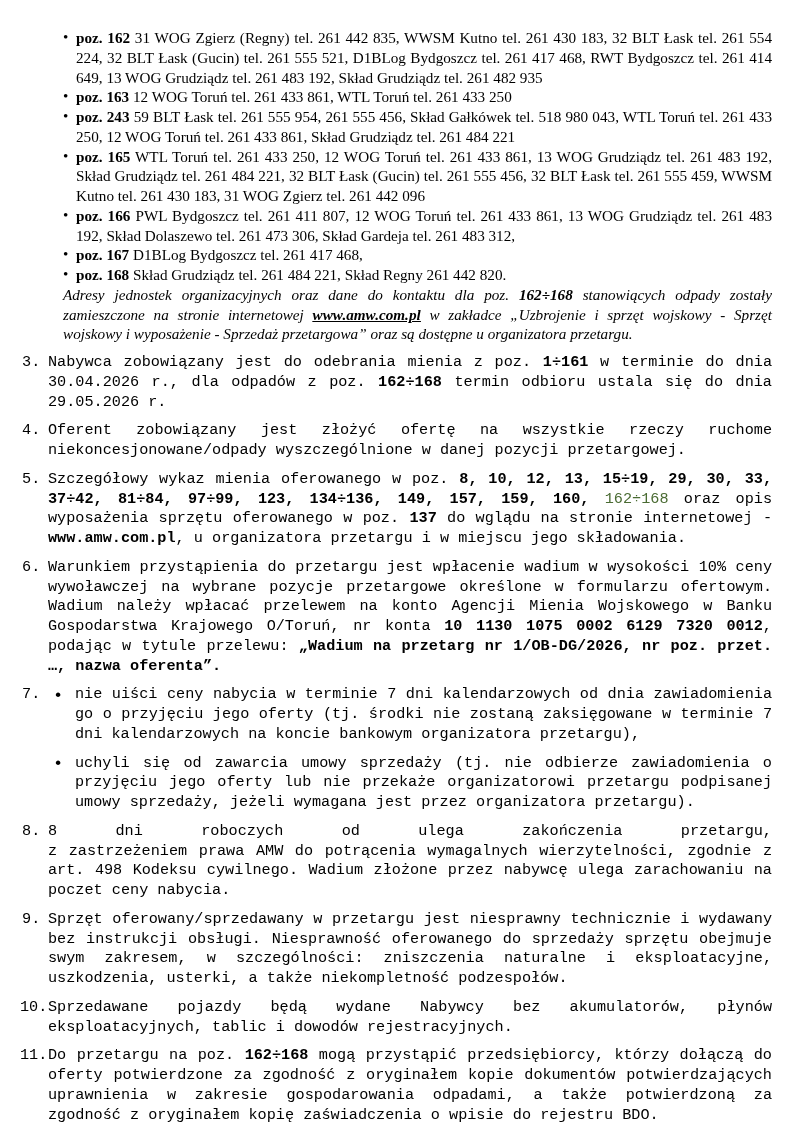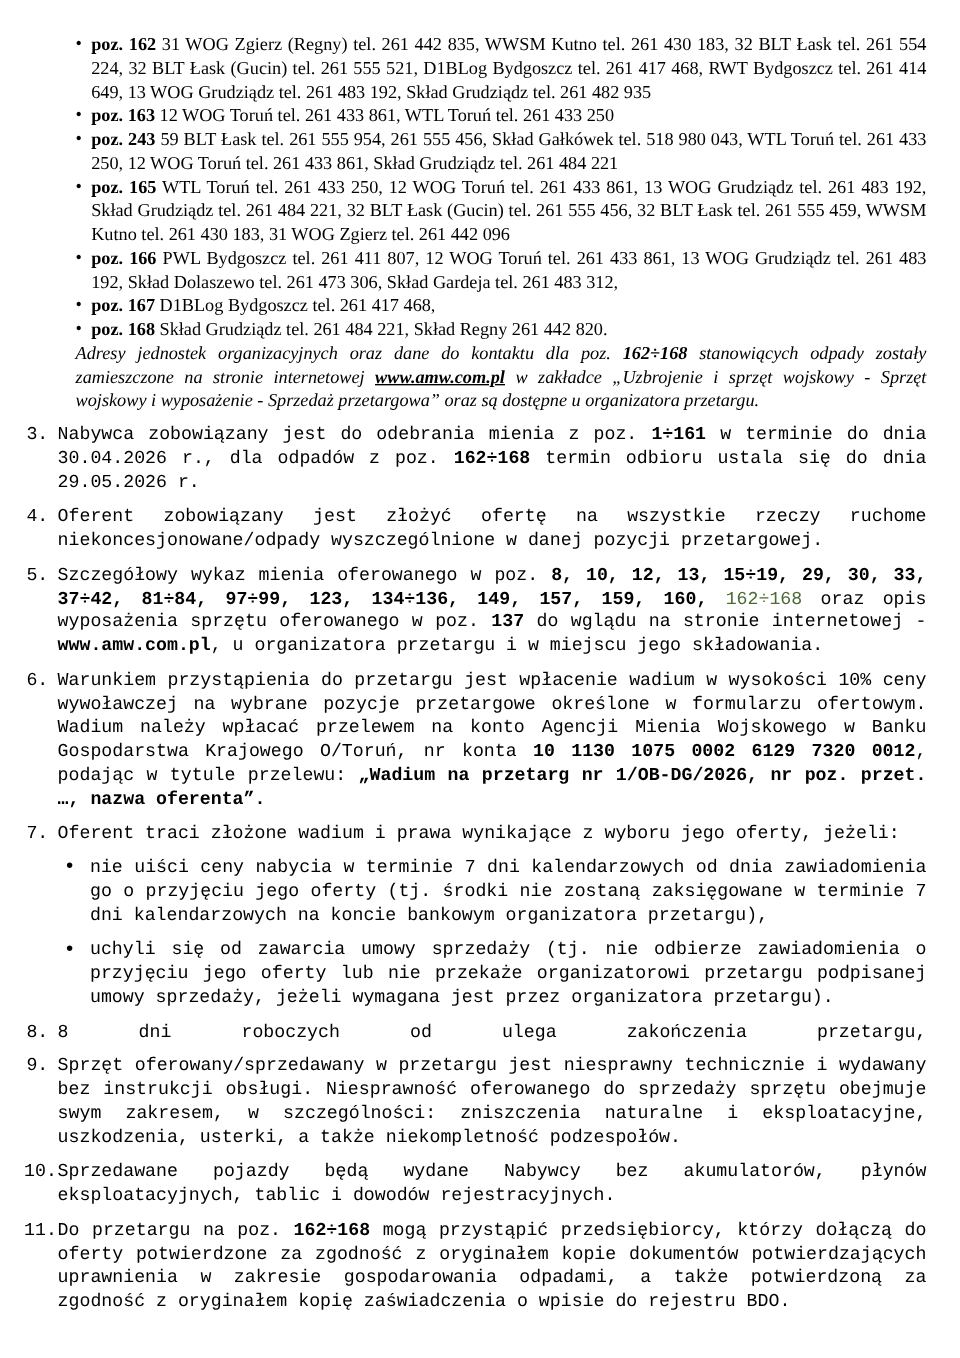--- a/index.html
+++ b/index.html
@@ -159,37 +159,37 @@
     <li><span>Oferent zobowiązany jest złożyć ofertę na wszystkie rzeczy ruchome niekoncesjonowane/odpady wyszczególnione w danej pozycji przetargowej.</span></li>
 
     <li><span>Szczegółowy wykaz mienia oferowanego w poz. </span><b>8, 10, 12, 13, 15÷19, 29, 30, 33, 37÷42, 81÷84, 97÷99, 123, 134÷136, 149, 157, 159, 160,</b> <span class="green">162÷168</span><span> oraz opis wyposażenia sprzętu oferowanego w poz. </span><b>137</b><span> do wglądu na stronie internetowej - </span><b><a href="#" style="color:#000;text-decoration:none">www.amw.com.pl</a></b><span>, u organizatora przetargu i w miejscu jego składowania.</span></li>
 
     <li><span>Warunkiem przystąpienia do przetargu jest wpłacenie wadium w wysokości 10% ceny wywoławczej na wybrane pozycje przetargowe określone w formularzu ofertowym. Wadium należy wpłacać przelewem na konto Agencji Mienia Wojskowego w Banku Gospodarstwa Krajowego O/Toruń, nr konta </span><b>10 1130 1075 0002 6129 7320 0012</b><span>, podając w tytule przelewu: </span><b>„Wadium na przetarg nr 1/OB-DG/2026, nr poz. przet. …, nazwa oferenta”.</b></li>
   </ol>
 
 
   <ol class="main" style="counter-reset: item 6;">
     <li>
-      <span>Oferent traci złożone wadium i prawa wynikające z wyboru jego oferty, jeżeli:</span>
       <ul class="sub">
         <li><span class="dot">•</span><span>nie uiści ceny nabycia w terminie 7 dni kalendarzowych od dnia zawiadomienia go o przyjęciu jego oferty (tj. środki nie zostaną zaksięgowane w terminie 7 dni kalendarzowych na koncie bankowym organizatora przetargu),</span></li>
         <li><span class="dot">•</span><span>uchyli się od zawarcia umowy sprzedaży (tj. nie odbierze zawiadomienia o przyjęciu jego oferty lub nie przekaże organizatorowi przetargu podpisanej umowy sprzedaży, jeżeli wymagana jest przez organizatora przetargu).</span></li>
       </ul>
     </li>
 
     <li>
       <div class="spread">
         <span>8</span>
         <span>dni</span>
         <span>roboczych</span>
         <span>od</span>
         <span>ulega</span>
         <span>zakończenia</span>
         <span>przetargu,</span>
       </div>
+      <div style="text-align:justify;">z zastrzeżeniem prawa AMW do potrącenia wymagalnych wierzytelności, zgodnie z art. 498 Kodeksu cywilnego. Wadium złożone przez nabywcę ulega zarachowaniu na poczet ceny nabycia.</div>
     </li>
 
     <li><span>Sprzęt oferowany/sprzedawany w przetargu jest niesprawny technicznie i wydawany bez instrukcji obsługi. Niesprawność oferowanego do sprzedaży sprzętu obejmuje swym zakresem, w szczególności: zniszczenia naturalne i eksploatacyjne, uszkodzenia, usterki, a także niekompletność podzespołów.</span></li>
 
     <li class="wide-num"><span>Sprzedawane pojazdy będą wydane Nabywcy bez akumulatorów, płynów eksploatacyjnych, tablic i dowodów rejestracyjnych.</span></li>
 
     <li class="wide-num"><span>Do przetargu na poz. </span><b>162÷168</b><span> mogą przystąpić przedsiębiorcy, którzy dołączą do oferty potwierdzone za zgodność z oryginałem kopie dokumentów potwierdzających uprawnienia w zakresie gospodarowania odpadami, a także potwierdzoną za zgodność z oryginałem kopię zaświadczenia o wpisie do rejestru BDO.</span></li>
   </ol>
 
 </div>

